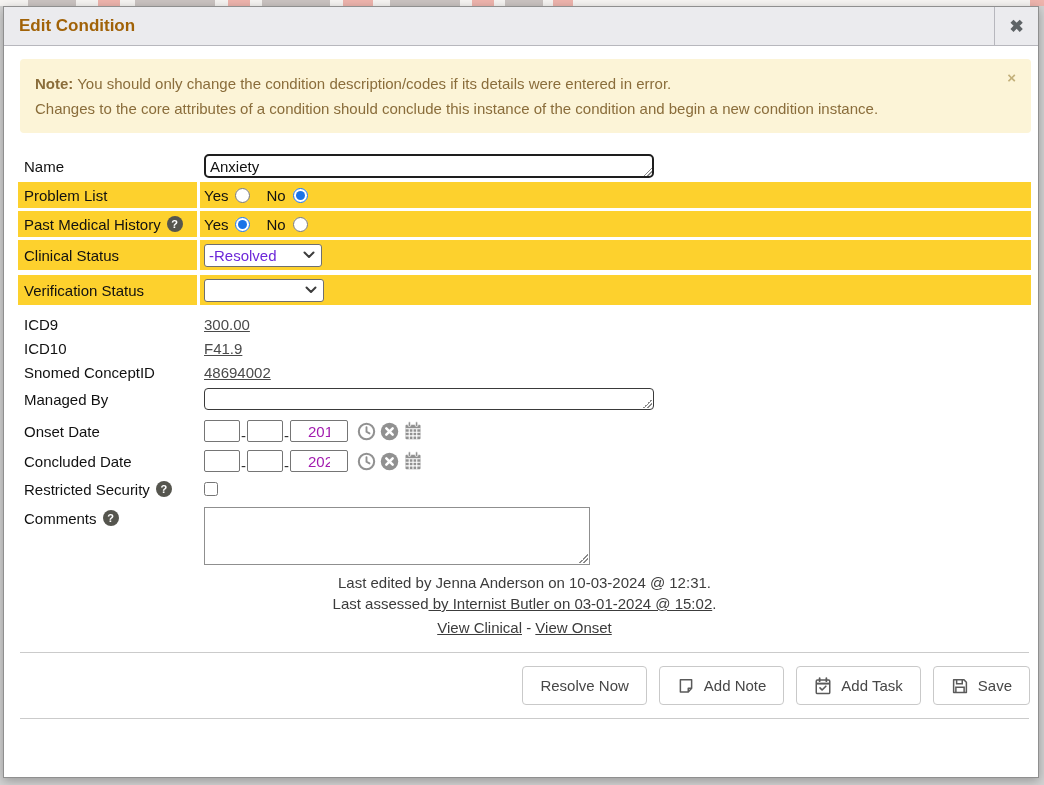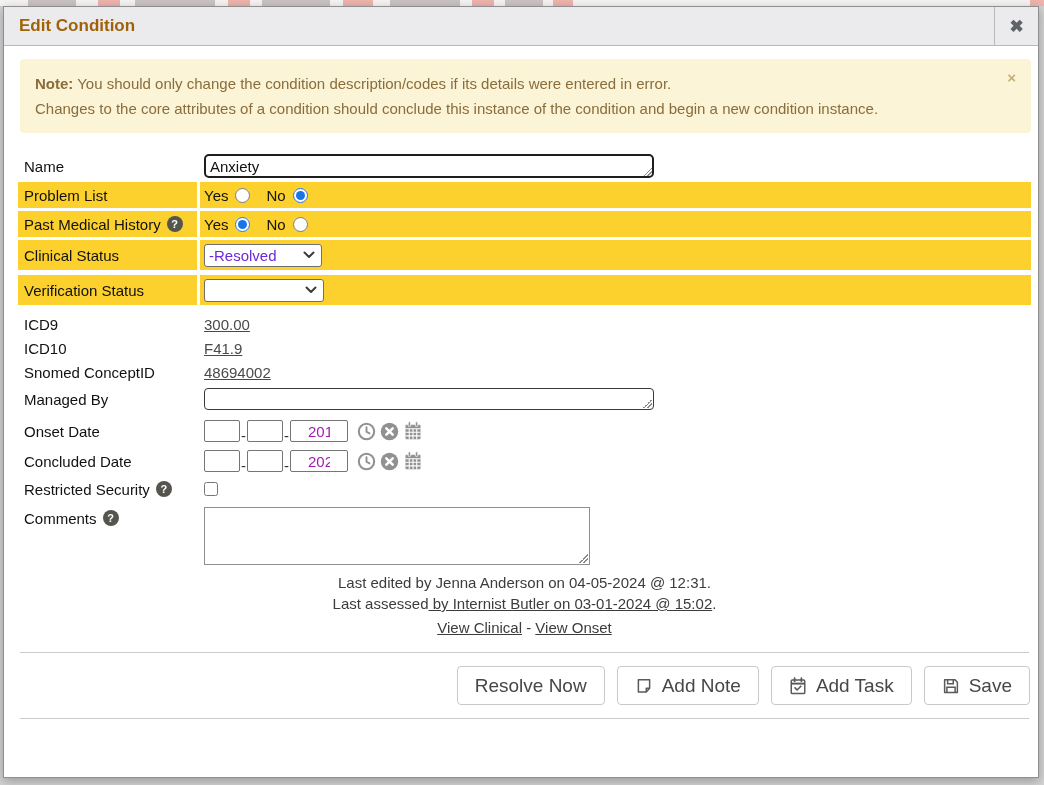--- a/index.html
+++ b/index.html
@@ -77,21 +77,21 @@
   .comments-row .flabel { align-items:flex-start; padding-top:3px; }
   .comments-ta { width:386px; height:58px; border:1px solid #8f8f8f; resize:none; font-size:15px; padding:3px 4px; outline:none; }
 
   .meta { text-align:center; color:#3c3c3c; line-height:21px; margin-top:7px; }
   .meta a { color:#3c3c3c; text-decoration:underline; cursor:pointer; }
   .links-line { margin-top:3px; }
 
   hr.div { border:0; border-top:1px solid #cbcbcb; margin:14px 2px 0 2px; }
   .btn-row { display:flex; justify-content:flex-end; gap:12px; margin:13px 1px 13px 0; }
   .btn { display:inline-flex; align-items:center; gap:9px; height:39px; padding:0 17px; background:#fff;
-         border:1px solid #c9c9c9; border-radius:4px; font-size:19px; color:#474747; cursor:pointer; }
+         border:1px solid #c9c9c9; border-radius:4px; font-size:15px; color:#474747; cursor:pointer; }
 </style>
 </head>
 <body>
 
 <div class="top-strip">
   <span class="frag-g" style="left:28px;width:48px;"></span>
   <span class="frag-p" style="left:98px;width:22px;"></span>
   <span class="frag-g" style="left:135px;width:80px;"></span>
   <span class="frag-p" style="left:228px;width:22px;"></span>
   <span class="frag-g" style="left:262px;width:68px;"></span>
@@ -307,21 +307,21 @@
       </div>
       <div class="ffield">
         <span class="inwrap">
           <textarea class="comments-ta" style=""></textarea>
           <span class="grip"></span>
         </span>
       </div>
     </div>
 
     <div class="meta">
-      <div>Last edited by Jenna Anderson on 04-05-2024 @ 12:31.</div>
+      <div>Last edited by Jenna Anderson on 10-03-2024 @ 12:31.</div>
       <div><span>Last assessed</span><a> by Internist Butler on 03-01-2024 @ 15:02</a><span>.</span></div>
       <div class="links-line">
         <a>View Clinical</a>
         <span>-</span>
         <a>View Onset</a>
       </div>
     </div>
 
     <hr class="div">
 

